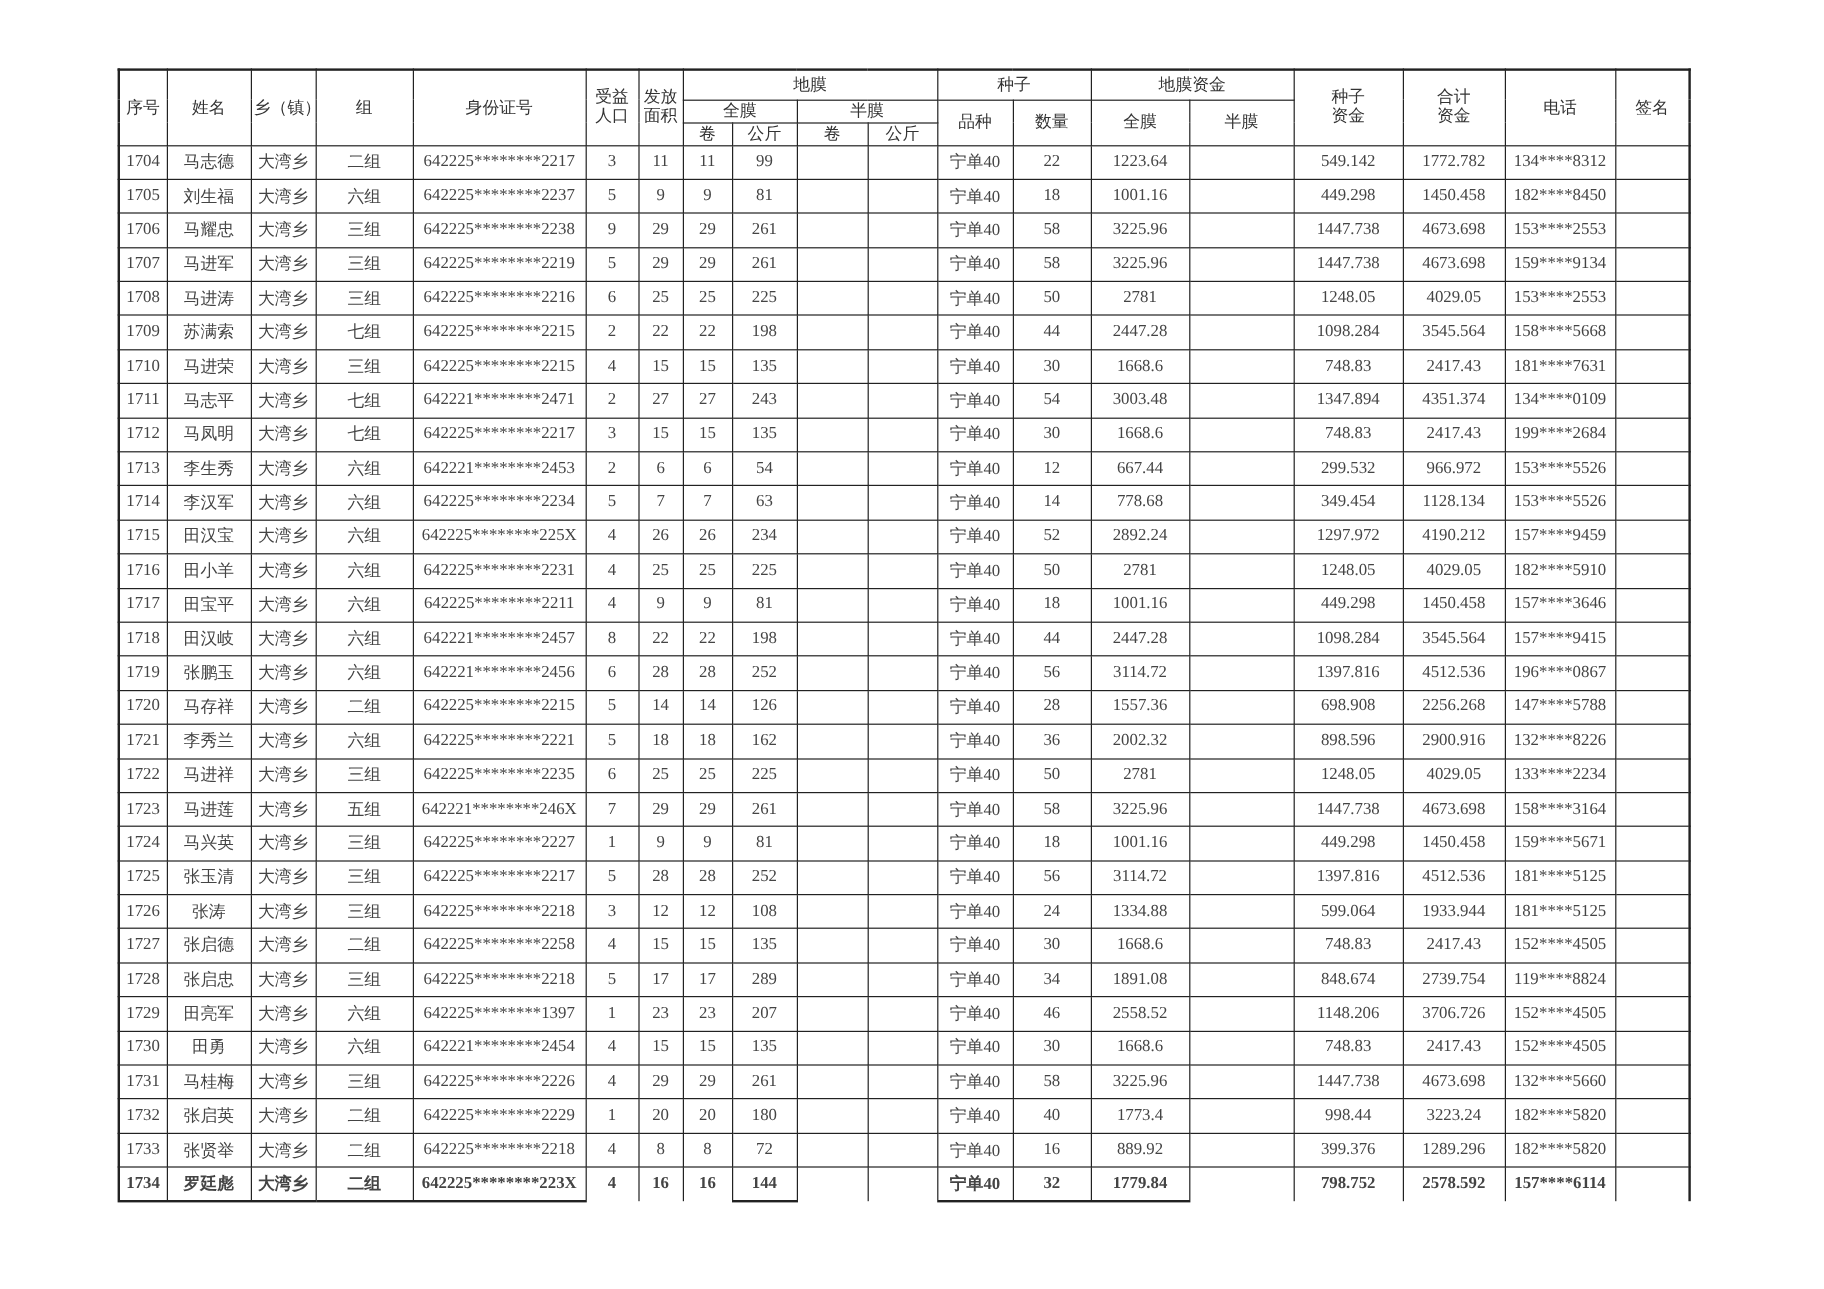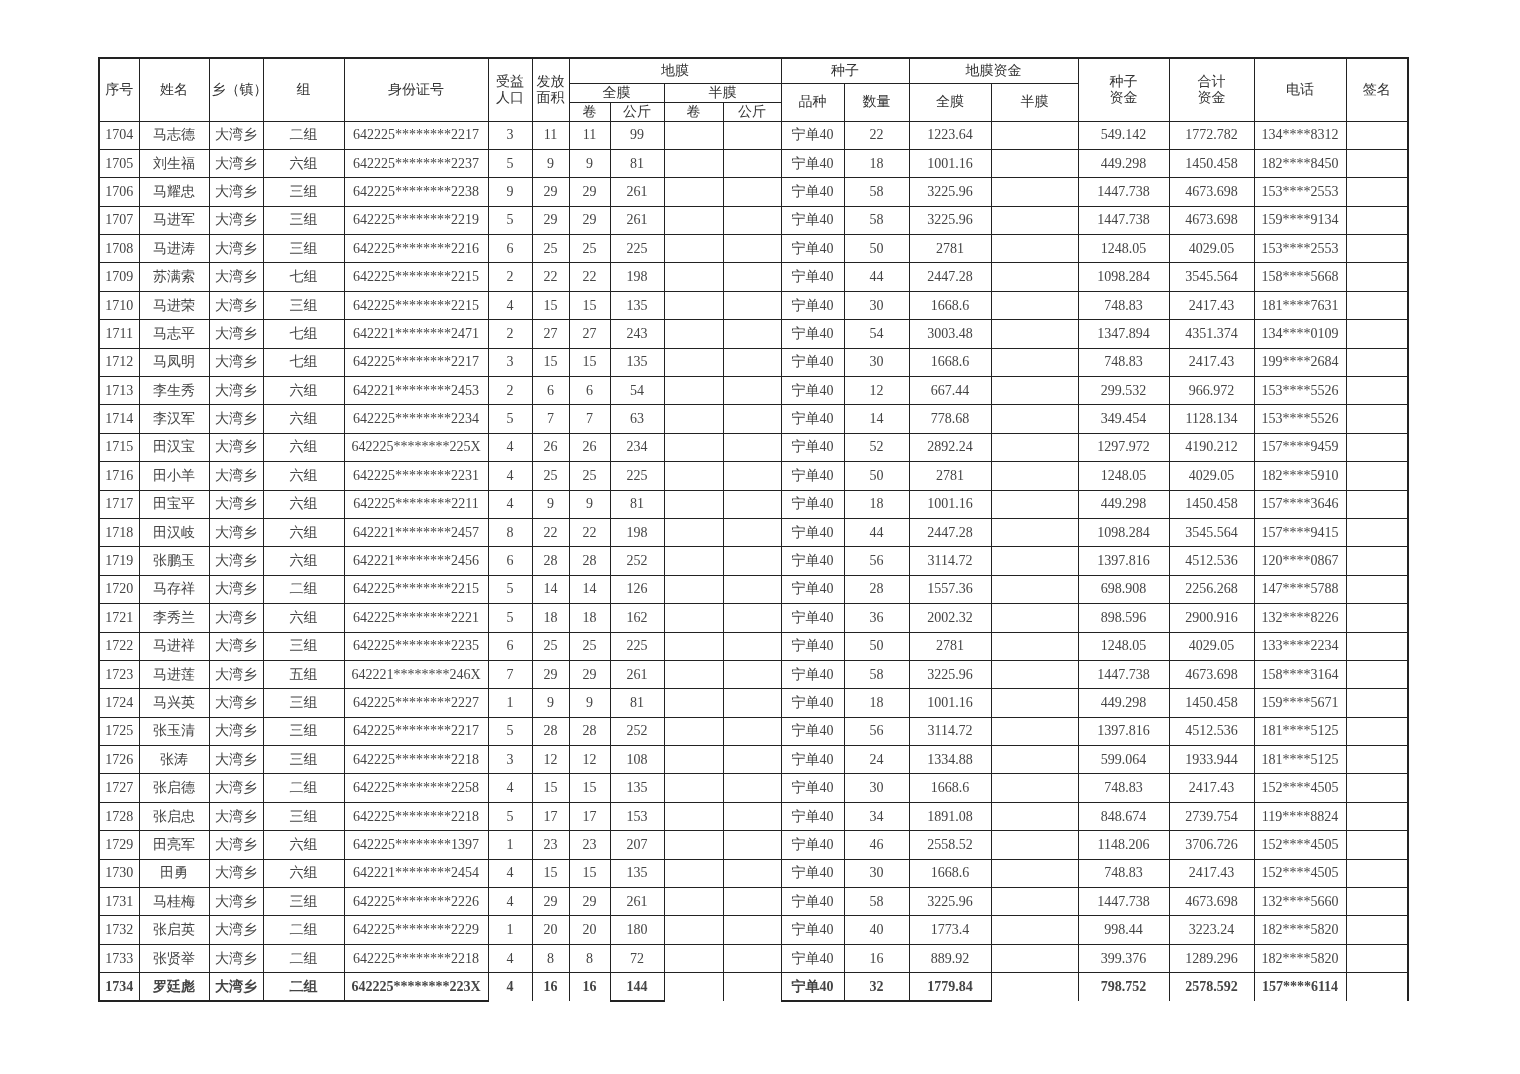--- a/index.html
+++ b/index.html
@@ -416,21 +416,21 @@
           <td>28</td>
           <td>252</td>
           <td></td>
           <td></td>
           <td>宁单40</td>
           <td>56</td>
           <td>3114.72</td>
           <td></td>
           <td>1397.816</td>
           <td>4512.536</td>
-          <td>120****0867</td>
+          <td>196****0867</td>
           <td></td>
         </tr>
         <tr>
           <td>1720</td>
           <td>马存祥</td>
           <td>大湾乡</td>
           <td>二组</td>
           <td>642225********2215</td>
           <td>5</td>
           <td>14</td>
@@ -596,21 +596,21 @@
         </tr>
         <tr>
           <td>1728</td>
           <td>张启忠</td>
           <td>大湾乡</td>
           <td>三组</td>
           <td>642225********2218</td>
           <td>5</td>
           <td>17</td>
           <td>17</td>
-          <td>153</td>
+          <td>289</td>
           <td></td>
           <td></td>
           <td>宁单40</td>
           <td>34</td>
           <td>1891.08</td>
           <td></td>
           <td>848.674</td>
           <td>2739.754</td>
           <td>119****8824</td>
           <td></td>

